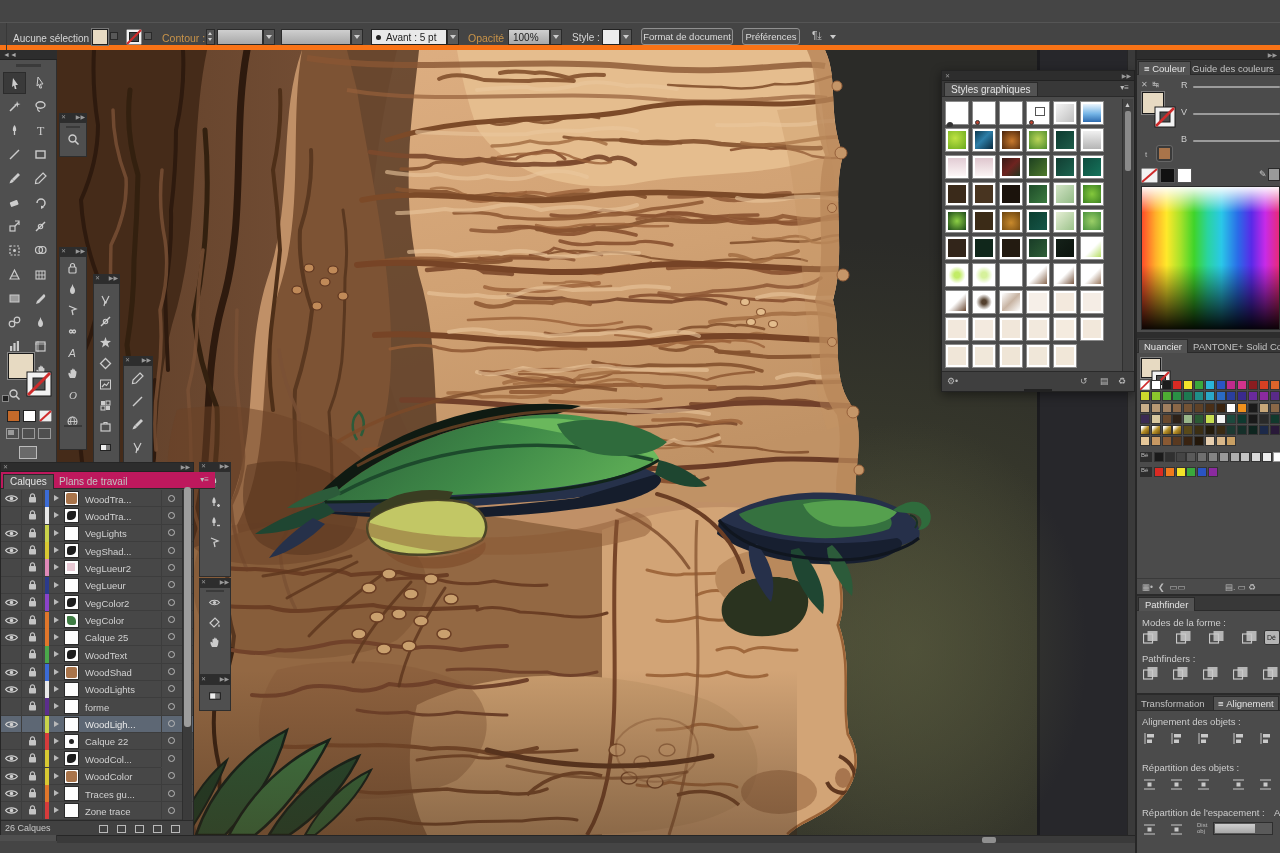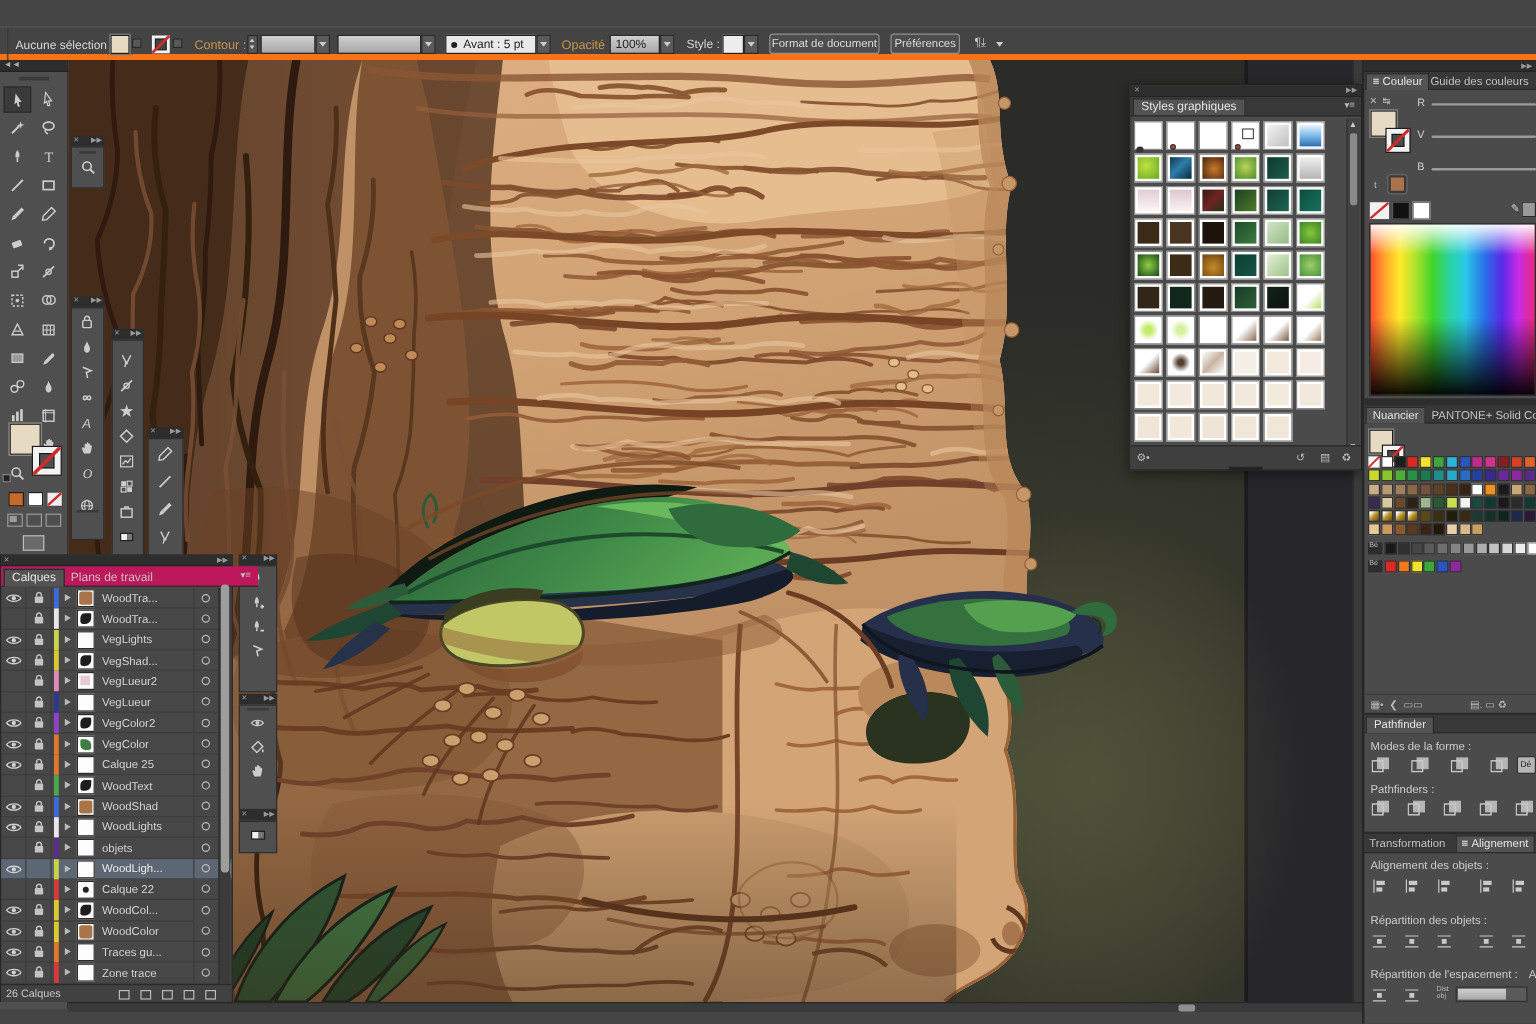--- a/index.html
+++ b/index.html
@@ -1021,21 +1021,21 @@
           <span style="position:absolute;left:6px;top:3px;">
             <svg width="9" height="10" viewBox="0 0 9 10">
               <rect x="1" y="4" width="7" height="5.5" rx="0.8" fill="#c4c4c4"></rect>
               <path d="M2.5,4 L2.5,2.8 A2,2 0 0 1 6.5,2.8 L6.5,4" fill="none" stroke="#c4c4c4" stroke-width="1.2"></path>
             </svg>
           </span>
         </div>
         <div style="position:absolute;left:44px;top:0px;width:4px;height:17px;background:#5b2d8c;"></div>
         <div style="position:absolute;left:53px;top:5px;width:0;height:0;border-top:3.5px solid transparent;border-bottom:3.5px solid transparent;border-left:5px solid #b9b9b9;"></div>
         <div style="position:absolute;left:63px;top:1px;width:15px;height:15px;background:#fdfdfd;border:1px solid #2a2a2a;overflow:hidden;"></div>
-        <span style="position:absolute;left:84px;top:3.5px;font-size:9.5px;color:#d2d2d2;">objets</span>
+        <span style="position:absolute;left:84px;top:3.5px;font-size:9.5px;color:#d2d2d2;">forme</span>
         <div style="position:absolute;left:160px;top:0;width:1px;height:17px;background:#3d3d3d;"></div>
         <div style="position:absolute;left:167px;top:4.5px;width:7px;height:7px;border:1.5px solid #b9b9b9;border-radius:50%;"></div>
       </div>
       <div class="abs" style="left:0;top:252.6px;width:192px;height:17.35px;background:#5d6774;border-bottom:1px solid #3d3d3d;">
         <div style="position:absolute;left:0;top:0;width:21px;height:17px;border-right:1px solid #3d3d3d;">
           <span style="position:absolute;left:4px;top:4px;">
             <svg width="13" height="9" viewBox="0 0 13 9">
               <path d="M0.5,4.5 C3,1 10,1 12.5,4.5 C10,8 3,8 0.5,4.5 Z" fill="none" stroke="#cfcfcf" stroke-width="1.1"></path>
               <circle cx="6.5" cy="4.5" r="1.8" fill="#cfcfcf"></circle>
             </svg>

